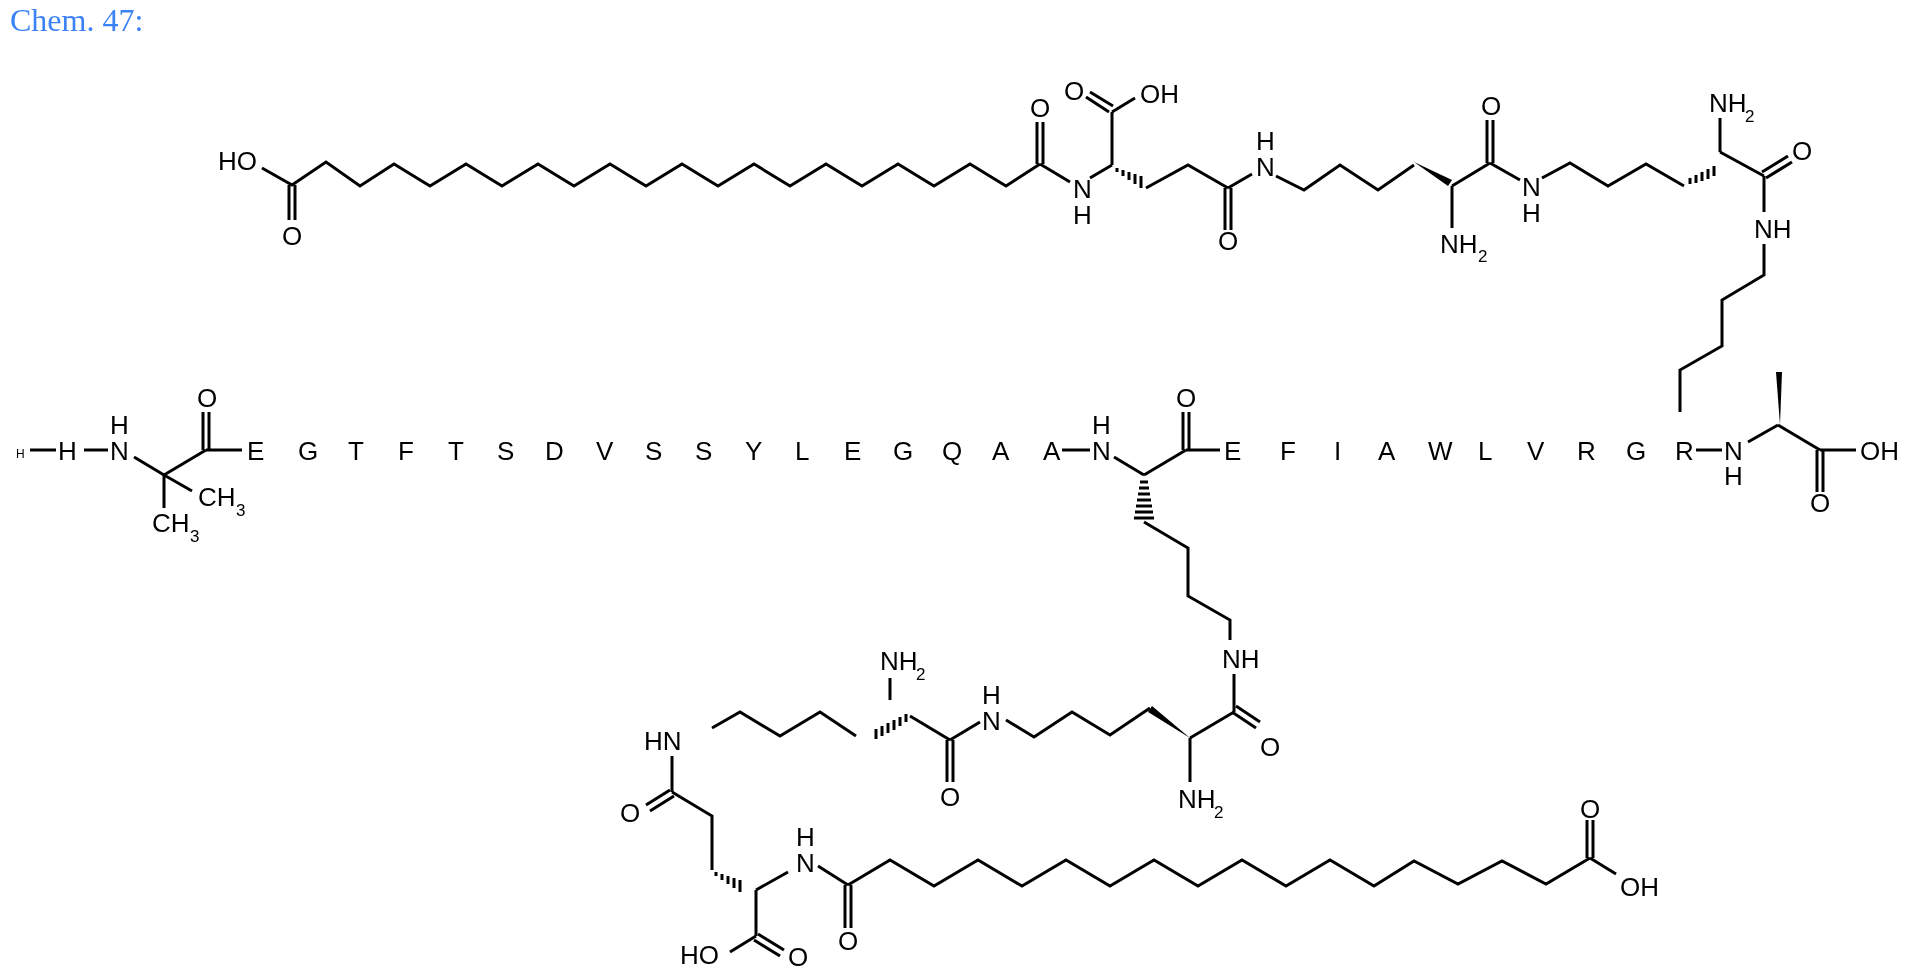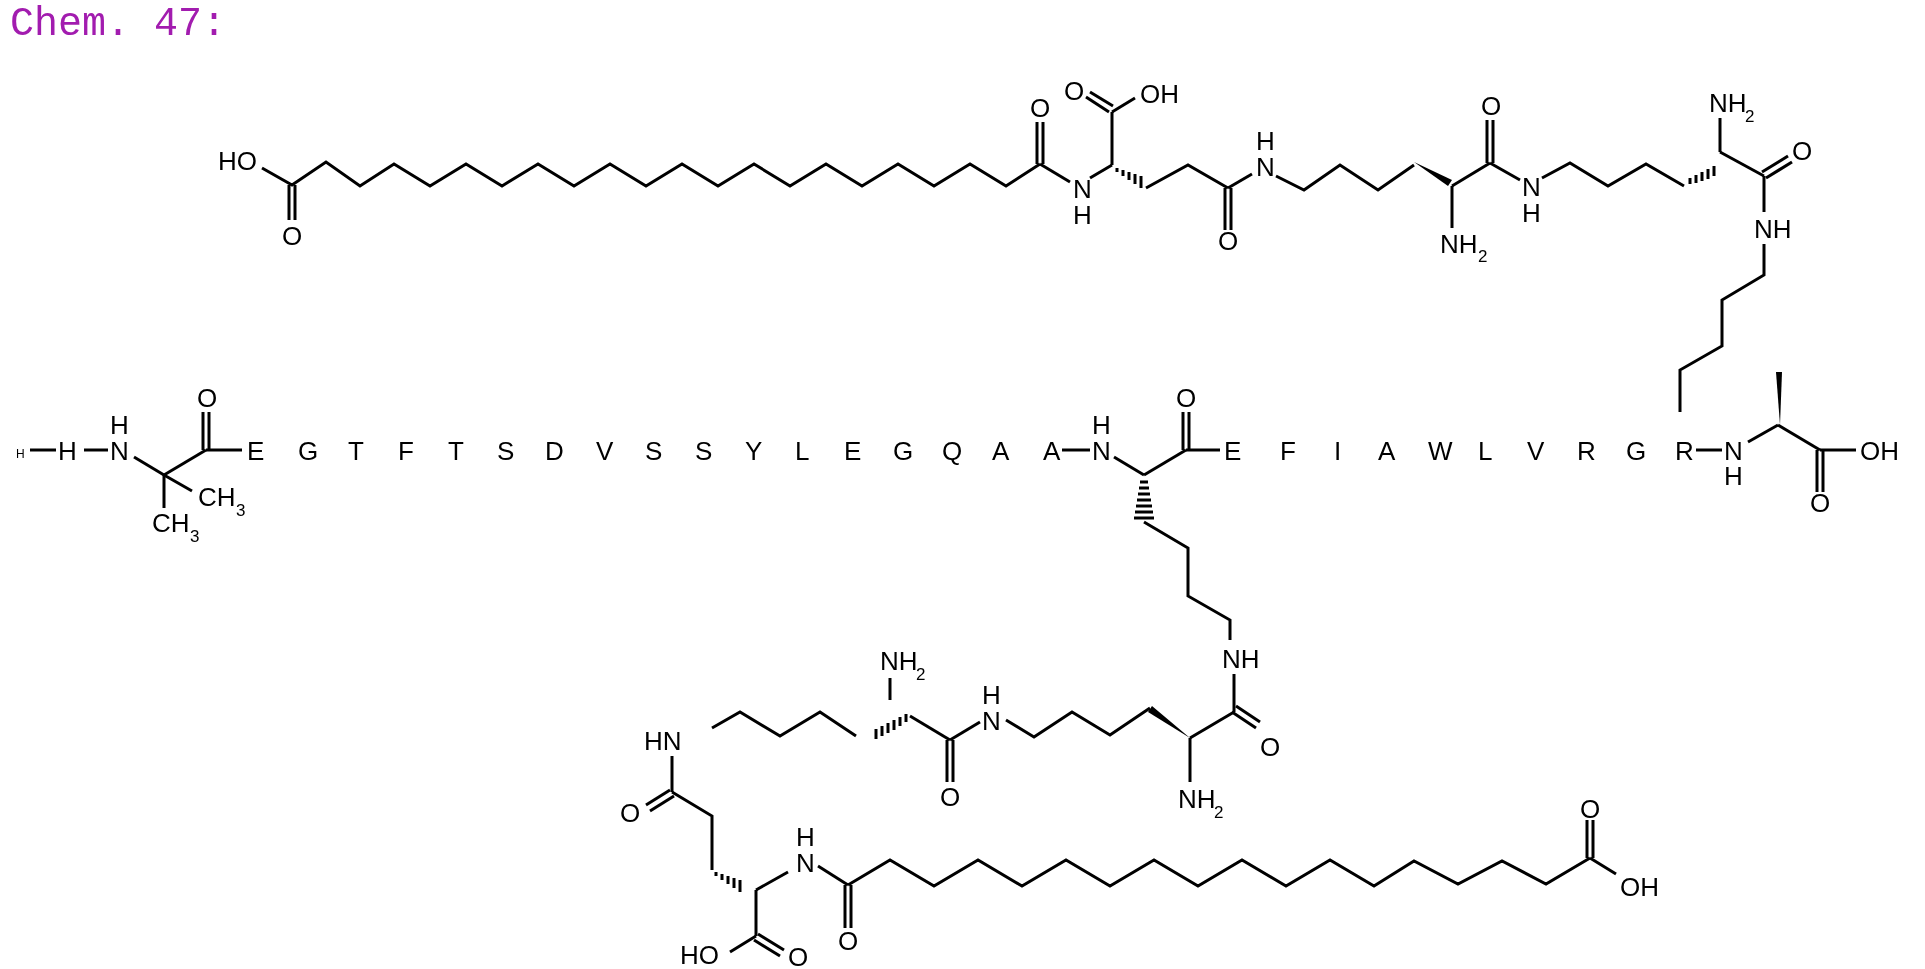--- a/index.html
+++ b/index.html
@@ -1,17 +1,17 @@
 <!DOCTYPE html>
 <html><head>
 <meta charset="utf-8">
 <style>
   html, body { margin: 0; padding: 0; background: #ffffff; }
   body { width: 1925px; height: 969px; overflow: hidden; position: relative; font-family: "Liberation Sans", sans-serif; }
-  .title { position: absolute; left: 10px; top: 2px; font-size: 40px; color: #a21caf; font-family: Liberation Mono, monospace; }
+  .title { position: absolute; left: 10px; top: 2px; font-size: 32px; color: #3b82f6; font-family: Liberation Serif, serif; }
   svg { position: absolute; left: 0; top: 0; }
   svg text { font-family: "Liberation Sans", sans-serif; fill: #000; }
   .lbl { font-size: 26px; }
   .sub { font-size: 17px; }
   .seq { font-size: 26px; }
   .bond { stroke: #000; stroke-width: 3; fill: none; stroke-linejoin: miter; }
 </style>
 </head>
 <body>
 

